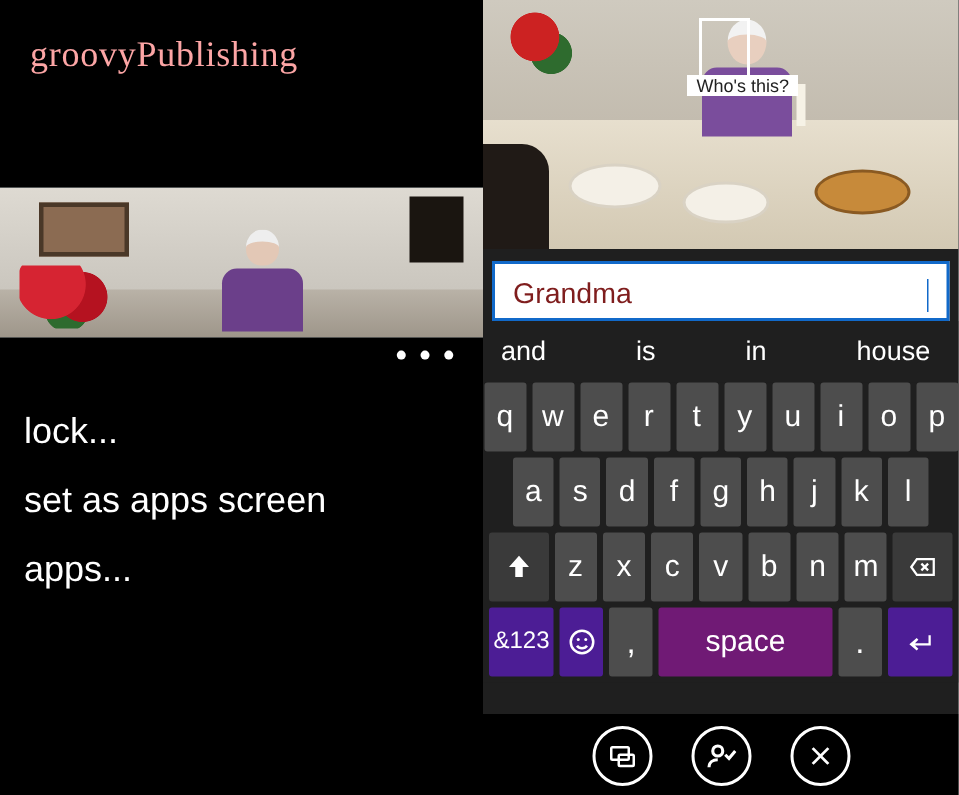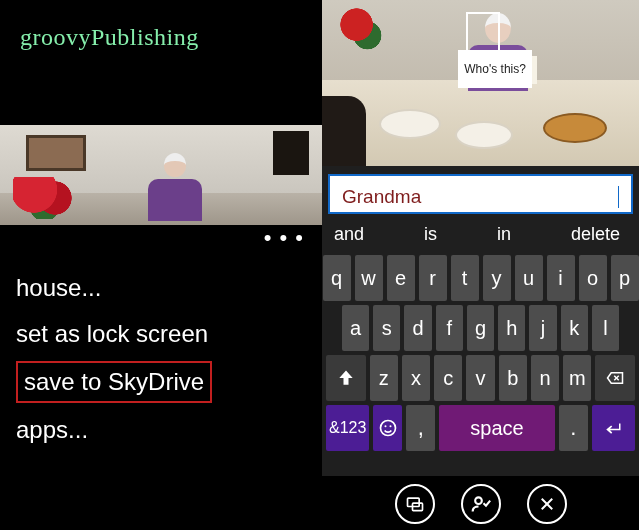--- a/index.html
+++ b/index.html
@@ -14,21 +14,21 @@
   .phone {
     background: #000;
     color: #fff;
     position: relative;
   }
   .left { width: 322px; height: 530px; }
   .right { width: 317px; height: 530px; background: #1f1f1f; display:flex; flex-direction:column; }
   .watermark {
     font-family: Georgia, "Times New Roman", serif;
     font-size: 24px;
-    color: #86efac;
+    color: #fca5a5;
     padding: 24px 16px 0 20px;
     font-weight: 400;
     letter-spacing: 0.5px;
   }
   .photo-thumb {
     margin-top: 74px;
     width: 322px;
     height: 100px;
     background: linear-gradient(to bottom, #4a5358 0%, #6d7a80 30%, #8a9298 60%, #747b7e 100%);
     position: relative;
@@ -67,21 +67,21 @@
     position:relative;
     overflow:hidden;
   }
   .pl-person { position:absolute; left:46%; top:8%; width:60px; }
   .pl-head { width:26px; height:30px; background:#e8cfbf; border-radius:50%; margin:0 auto; border-top:10px solid #f2f2f2;}
   .pl-body { width:60px; height:46px; background:#7a4d9c; border-radius:10px 10px 0 0; margin-top:2px;}
   .face-box { position:absolute; left:45.5%; top:7%; width:34px; height:40px; border:2px solid #fff; }
   .face-tag {
     position:absolute; left:43%; top:36px;
     transform: translateY(14px);
-    background:#fff; color:#222; font-size:12px; padding:12px 6px;
+    background:#fff; color:#222; font-size:12px; padding:0 6px;
     white-space:nowrap;
   }
   .pl-tablecloth { position:absolute; left:0; right:0; bottom:0; height:52%; background:linear-gradient(#e7dfce,#d3c9b3);}
   .pl-dish { position:absolute; border-radius:50%; background:#f4f0e7; border:2px solid #d9d2c4;}
   .d1{left:18%; bottom:16%; width:62px; height:30px;}
   .d2{left:42%; bottom:10%; width:58px; height:28px;}
   .d3{right:10%; bottom:14%; width:64px; height:30px; background:#c78a3a; border-color:#8a5a22;}
   .pl-candle{position:absolute; left:66%; top:34%; width:6px; height:28px; background:#f6f2e6;}
   .pl-flowers{position:absolute; left:4%; top:2%; width:54px; height:54px; background:radial-gradient(circle at 40% 40%, #c22 0 35%, transparent 36%), radial-gradient(circle at 60% 60%, #2e6b2e 0 30%, transparent 31%);}
   .pl-person2{position:absolute; left:0; bottom:0; width:44px; height:70px; background:#201a16; border-radius:0 18px 0 0;}
@@ -146,21 +146,21 @@
     <div class="scene-person">
       <div class="scene-head"></div>
         <div class="scene-body"></div>
     </div>
   </div>
 
   <div class="ell-bar">
     <span class="ellipsis">• • •</span>
   </div>
 
-  <div class="menu" id="left-menu"><div class="menu-item">house...</div><div class="menu-item">set as lock screen</div><div class="menu-item highlight">save to SkyDrive</div><div></div><div class="menu-item">apps...</div></div>
+  <div class="menu" id="left-menu"><div class="menu-item">lock...</div><div class="menu-item">set as apps screen</div><div></div><div class="menu-item">apps...</div></div>
 </div>
 
 <div class="phone right">
   <div class="photo-large">
     <div class="pl-tablecloth"></div>
     <div class="pl-dish d1"></div>
     <div class="pl-dish d2"></div>
     <div class="pl-dish d3"></div>
     <div class="pl-candle"></div>
     <div class="pl-flowers"></div>
@@ -177,21 +177,21 @@
     <div class="input-row">
       <input class="text-input" type="text" value="Grandma " style="">
       <div class="caret"></div>
     </div>
   </div>
 
   <div class="suggestions" id="sugg-row">
       <span class="sugg">and</span>
       <span class="sugg">is</span>
       <span class="sugg">in</span>
-      <span class="sugg">delete</span>
+      <span class="sugg">house</span>
       <span class="sugg">to</span>
     </div>
 
   <div class="kbd">
     <div class="krow r1" id="krow1">
         <div class="key">q</div>
         <div class="key">w</div>
         <div class="key">e</div>
         <div class="key">r</div>
         <div class="key">t</div>

